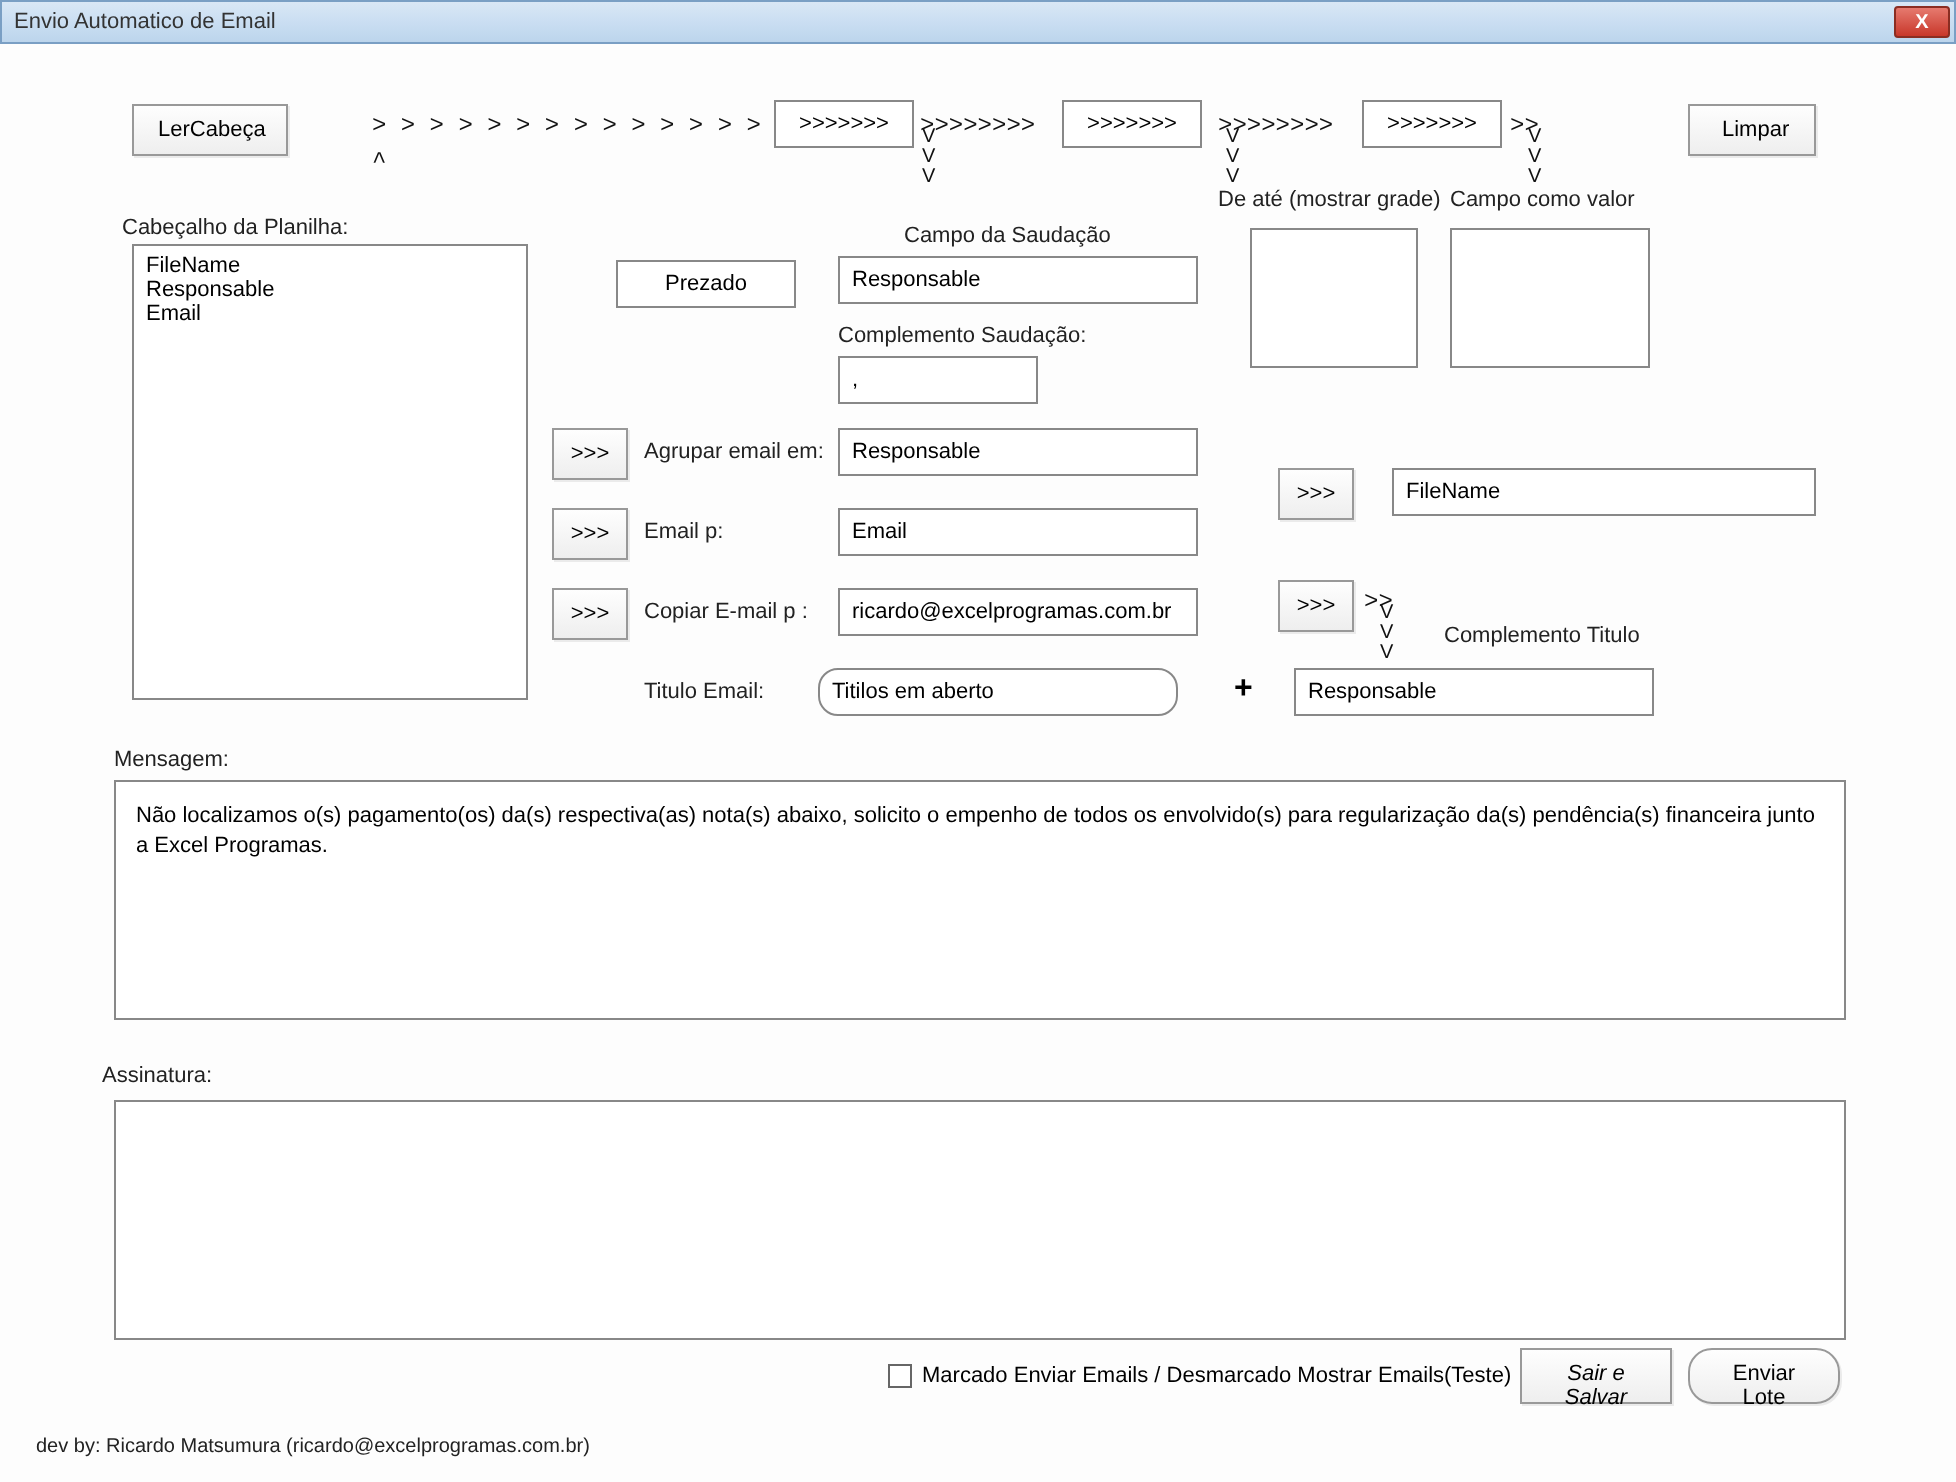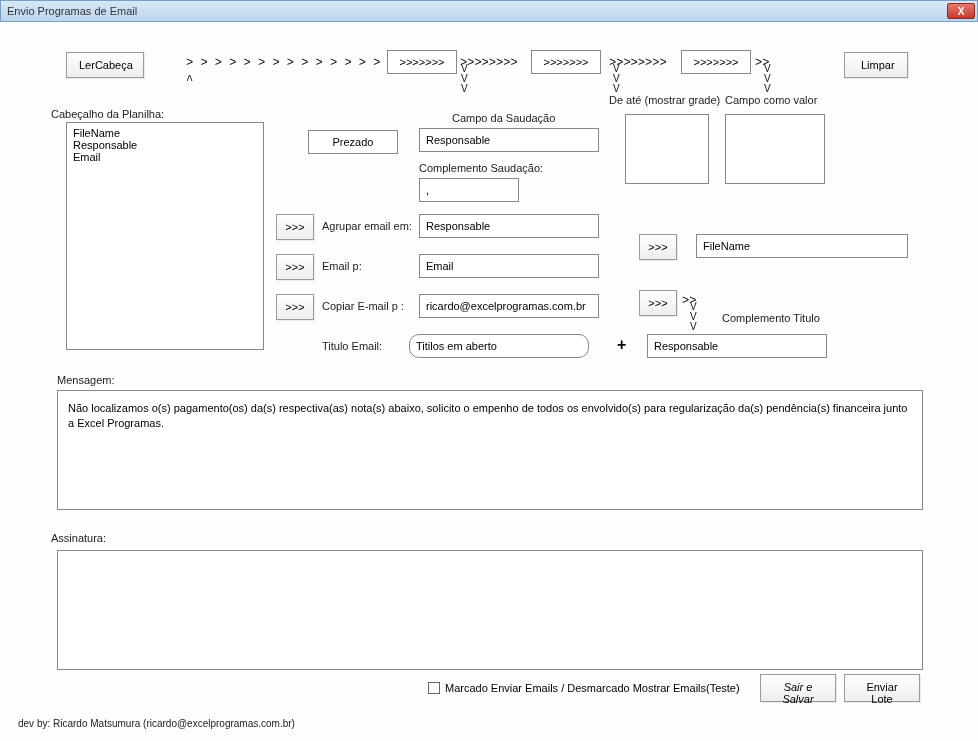--- a/index.html
+++ b/index.html
@@ -103,21 +103,21 @@
       height: auto;
       resize: none;
       line-height: 1.35;
       padding: 10px;
     }
   </style>
 </head>
 <body>
 
 <div class="titlebar">
-  <span>Envio Programas de Email</span>
+  <span>Envio Automatico de Email</span>
   <div class="close">
     <span>X</span>
   </div>
 </div>
 
 <div class="content">
 
   <button class="btn abs" style="left:66px; top:30px; width:78px; height:26px;">LerCabeça</button>
 
   <button class="btn abs btn-right" style="left:844px; top:30px; width:64px; height:26px;">Limpar</button>
@@ -144,21 +144,21 @@
 V</div>
   <div class="vstack abs" style="left:764px; top:42px;">V
 V
 V</div>
 
   <div class="chevrons abs" style="left:186px; top:52px;">^</div>
 
   <div class="label abs" style="left:609px; top:72px;">De até (mostrar grade)</div>
   <div class="label abs" style="left:725px; top:72px;">Campo como valor</div>
 
-  <div class="label abs" style="left:51px; top:86px;">Cabeçalho da Planilha:</div>
+  <div class="label abs" style="left:61px; top:86px;">Cabeçalho da Planilha:</div>
   <div class="listbox abs" style="left:66px; top:100px; width:198px; height:228px;">
     <div>FileName</div>
     <div>Responsable</div>
     <div>Email</div>
   </div>
 
   <div class="label abs" style="left:308px; top:108px;">Saudação</div>
   <input class="input input-center abs" style="left: 308px; top: 108px; width: 90px;" value="Prezado">
 
   <div class="label abs" style="left:419px; top:90px;margin-left:33px;">Campo da Saudação</div>
@@ -198,23 +198,23 @@
   <input class="input abs" style="left: 409px; top: 312px; width: 180px; border-radius: 10px;" value="Titilos em aberto">
   <div class="abs" style="left:617px; top:314px; font-size:16px; font-weight:bold;">+</div>
   <input class="input abs" style="left: 647px; top: 312px; width: 180px;" value="Responsable">
 
   <div class="label abs" style="left:57px; top:352px;">Mensagem:</div>
   <textarea class="input abs" style="left: 57px; top: 368px; width: 866px; height: 120px;">Não localizamos o(s) pagamento(os) da(s) respectiva(as) nota(s) abaixo, solicito o empenho de todos os envolvido(s) para regularização da(s) pendência(s) financeira junto a Excel Programas.</textarea>
 
   <div class="label abs" style="left:51px; top:510px;">Assinatura:</div>
   <textarea class="input abs" style="left: 57px; top: 528px; width: 866px; height: 120px;"></textarea>
 
-  <label class="checkbox abs" style="left:428px; top:660px;justify-content:flex-end;">
+  <label class="checkbox abs" style="left:444px; top:660px;justify-content:flex-end;">
     <span class="box"></span>
     <span>Marcado Enviar Emails / Desmarcado Mostrar Emails(Teste)</span>
   </label>
 
   <button class="btn abs" style="left:760px; top:652px; width:76px; height:28px;font-style:italic;">Sair e Salvar</button>
-  <button class="btn abs" style="left:844px; top:652px; width:76px; height:28px;">Enviar Lote</button>
+  <button class="btn abs" style="left:844px; top:652px; width:76px; height:28px;border-radius:12px;">Enviar Lote</button>
 
   <div class="label abs" style="left:18px; top:696px; font-size:10px;">dev by: Ricardo Matsumura (ricardo@excelprogramas.com.br)</div>
 
 </div>
 
 </body></html>

